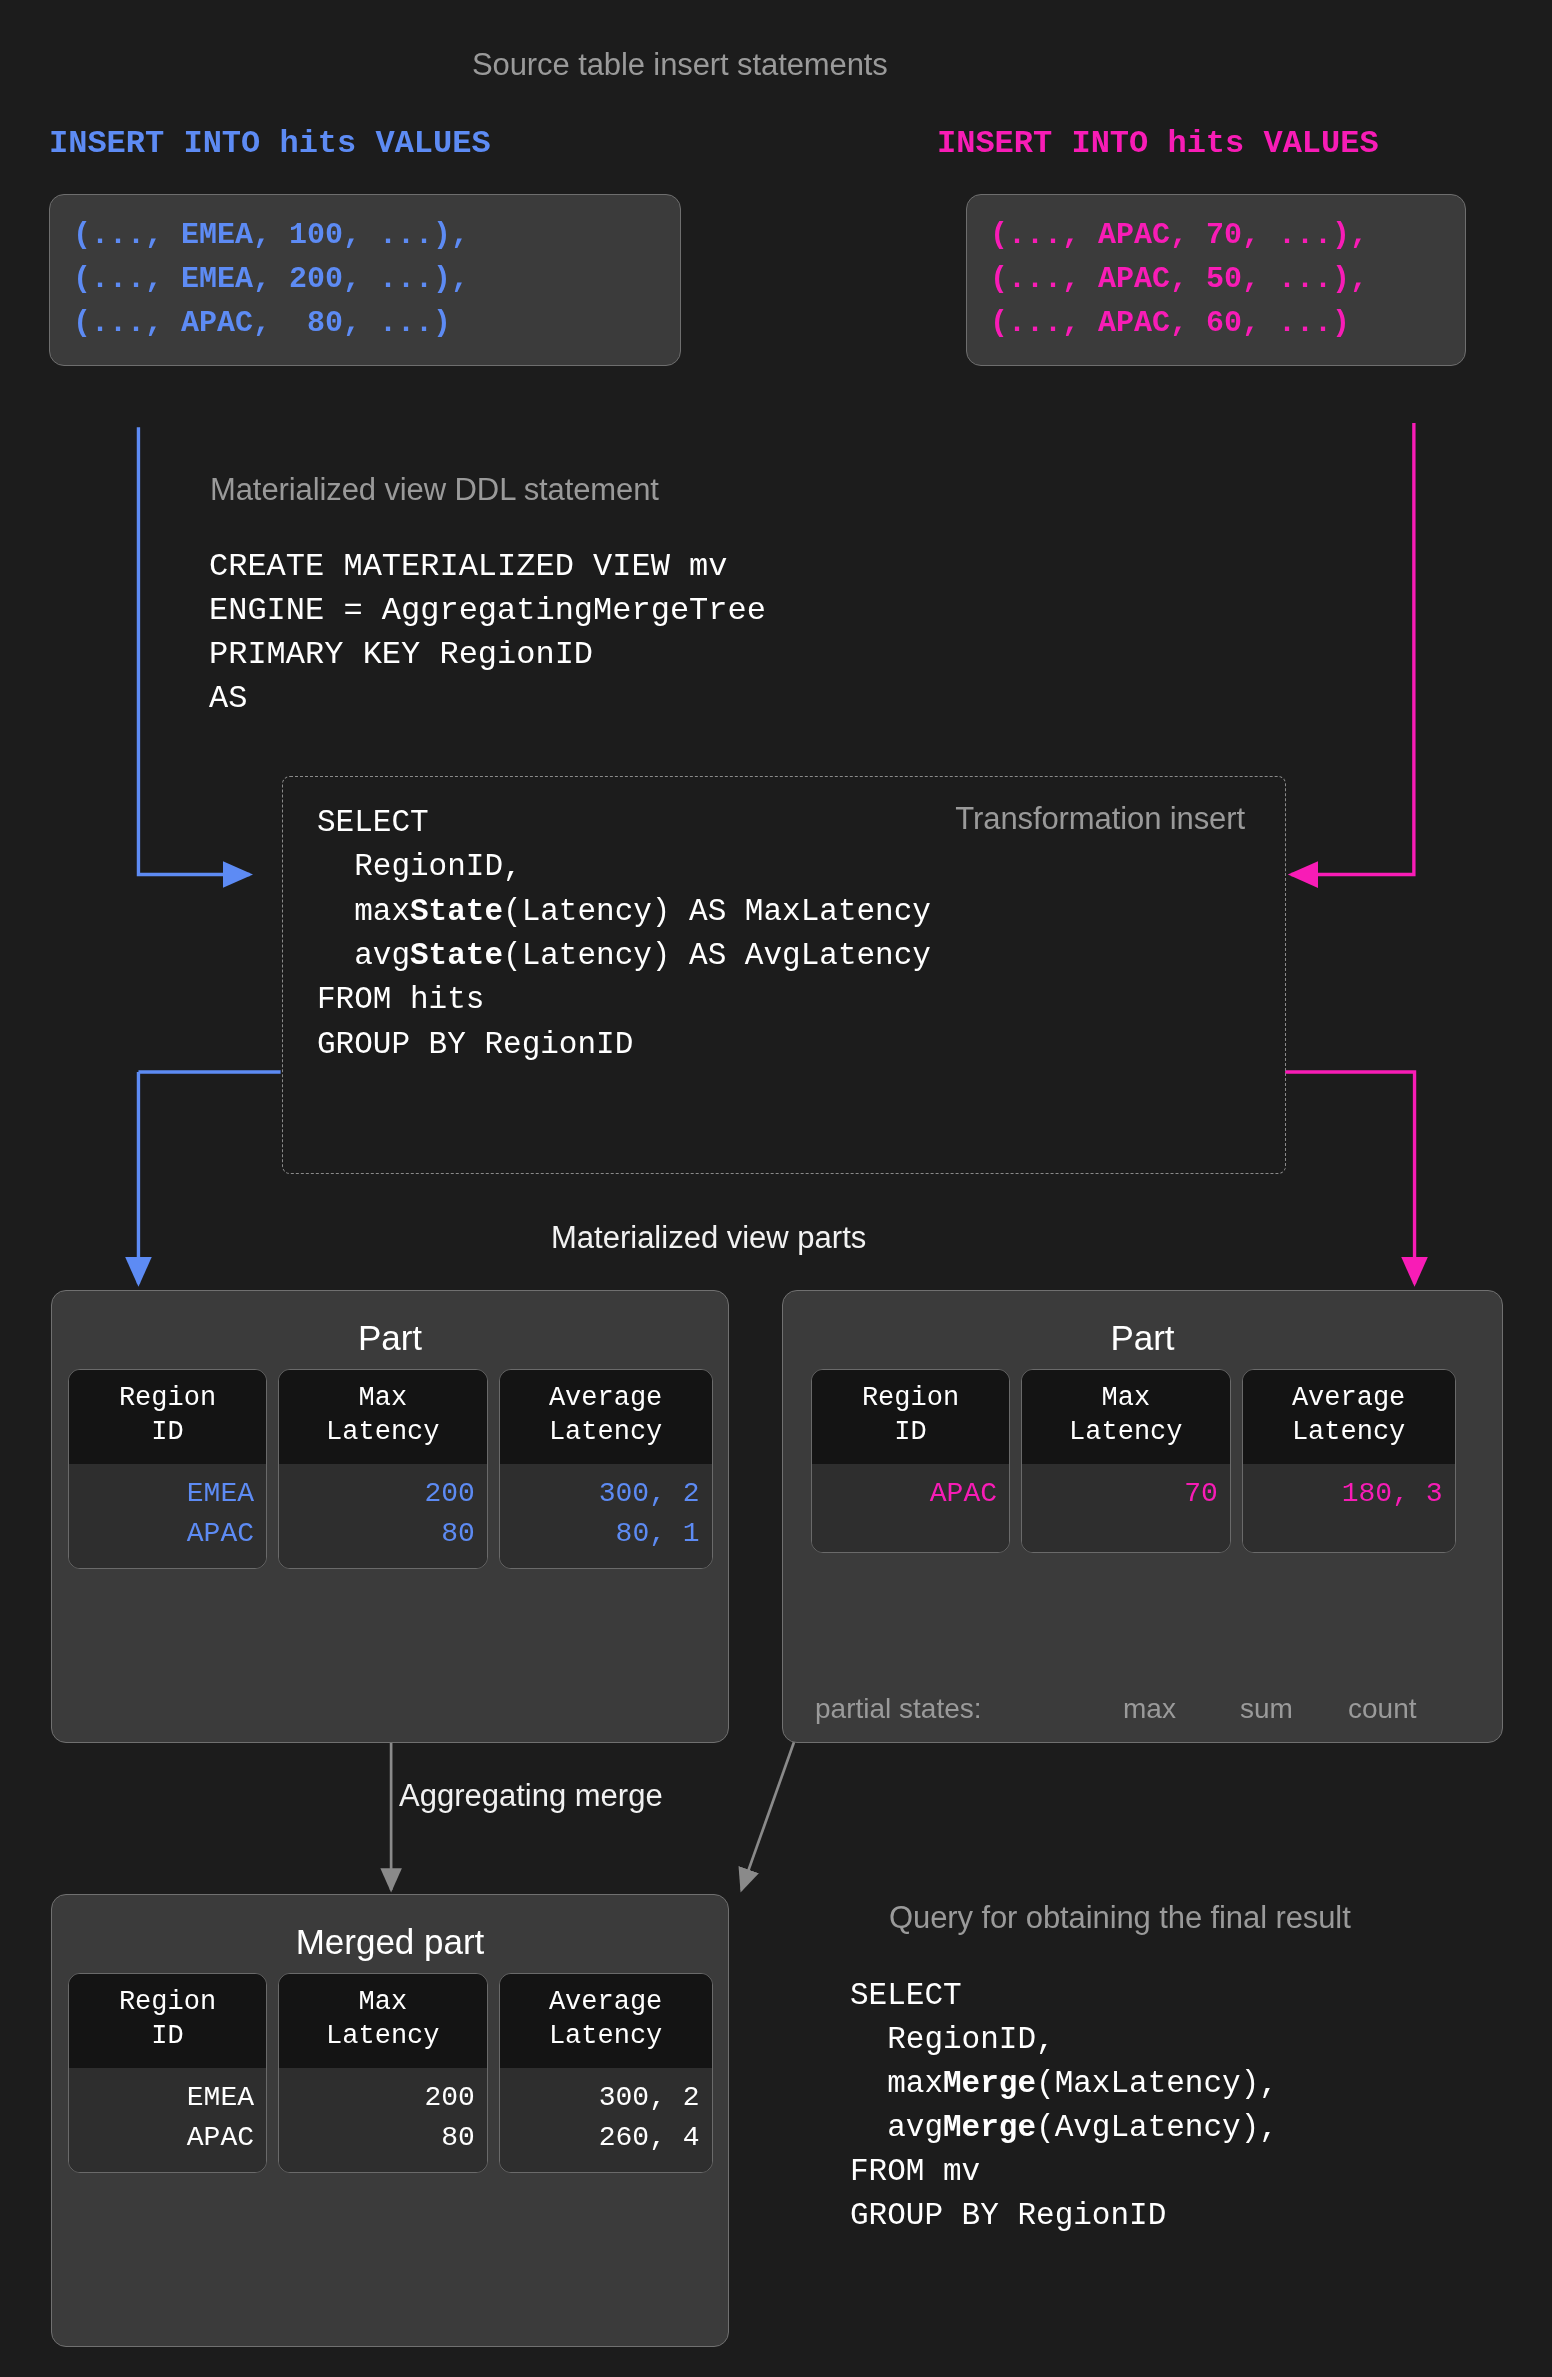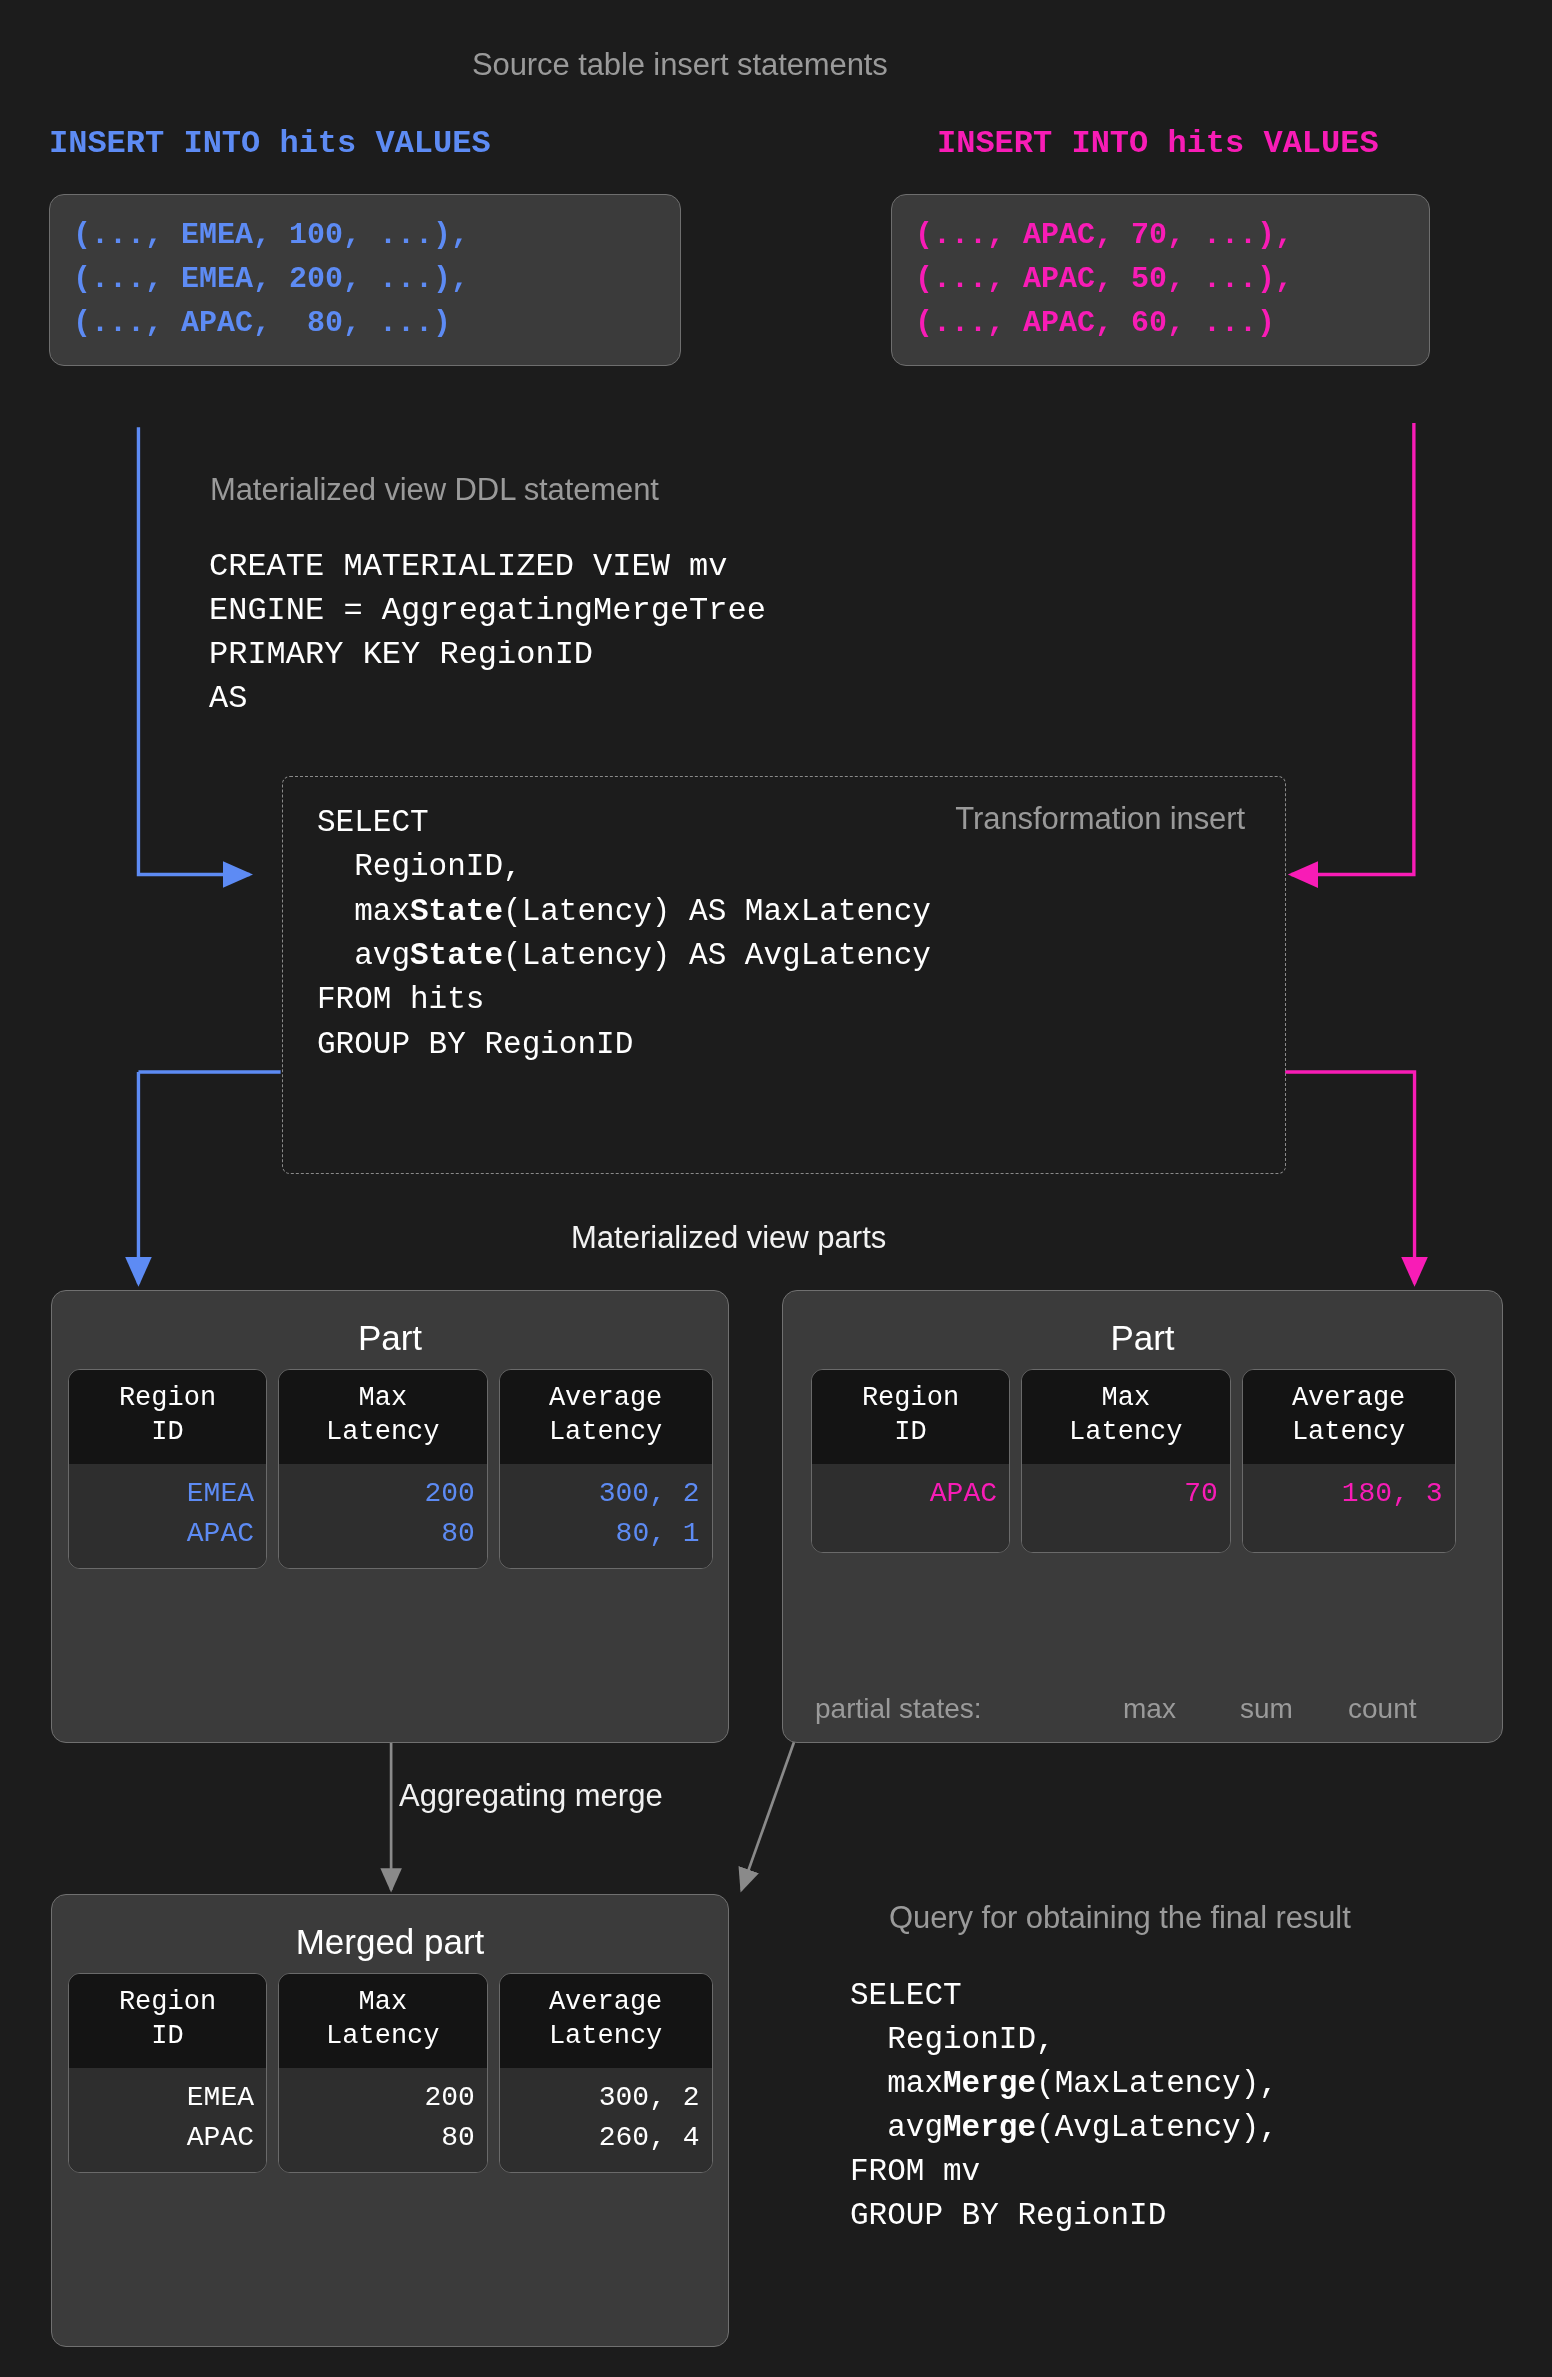--- a/index.html
+++ b/index.html
@@ -205,21 +205,21 @@
   <div class="layer ins-head blue" style="left:49px; top:125px;">INSERT INTO hits VALUES</div>
 
   <div class="layer valuebox" style="left:49px; top:194px; width:632px;">
     <div class="mono blue">(..., EMEA, 100, ...),</div>
     <div class="mono blue">(..., EMEA, 200, ...),</div>
     <div class="mono blue">(..., APAC,  80, ...)</div>
   </div>
 
   <div class="layer ins-head pink" style="left:937px; top:125px;">INSERT INTO hits VALUES</div>
 
-  <div class="layer valuebox" style="left:891px; top:194px; width:539px;">
+  <div class="layer valuebox" style="left:966px; top:194px; width:500px;">
     <div class="mono pink">(..., APAC, 70, ...),</div>
     <div class="mono pink">(..., APAC, 50, ...),</div>
     <div class="mono pink">(..., APAC, 60, ...)</div>
   </div>
 
   <div class="layer ddl" style="left:209px; top:545px;">
     <div class="mono">CREATE MATERIALIZED VIEW mv</div>
     <div class="mono">ENGINE = AggregatingMergeTree</div>
     <div class="mono">PRIMARY KEY RegionID</div>
     <div class="mono">AS</div>
@@ -234,21 +234,21 @@
     <div style="padding:24px 0 0 34px;">
       <div class="mono">SELECT</div>
       <div class="mono">  RegionID,</div>
       <div class="mono"><span>  max</span><b>State</b><span>(Latency) AS MaxLatency</span></div>
       <div class="mono"><span>  avg</span><b>State</b><span>(Latency) AS AvgLatency</span></div>
       <div class="mono">FROM hits</div>
       <div class="mono">GROUP BY RegionID</div>
     </div>
   </div>
 
-  <div class="layer caption-white" style="left:551px; top:1220px;margin-left:20px;">Materialized view parts</div>
+  <div class="layer caption-white" style="left:551px; top:1220px;">Materialized view parts</div>
 
   <div class="layer part-card" style="left:51px; top:1290px; width:678px; height:453px;">
     <div class="part-title">Part</div>
     <div class="cols">
       <div class="col" style="width:199px;">
         <div class="col-head">Region
 ID</div>
         <div class="col-body">
           <div class="cell blue">EMEA</div>
           <div class="cell blue">APAC</div>

